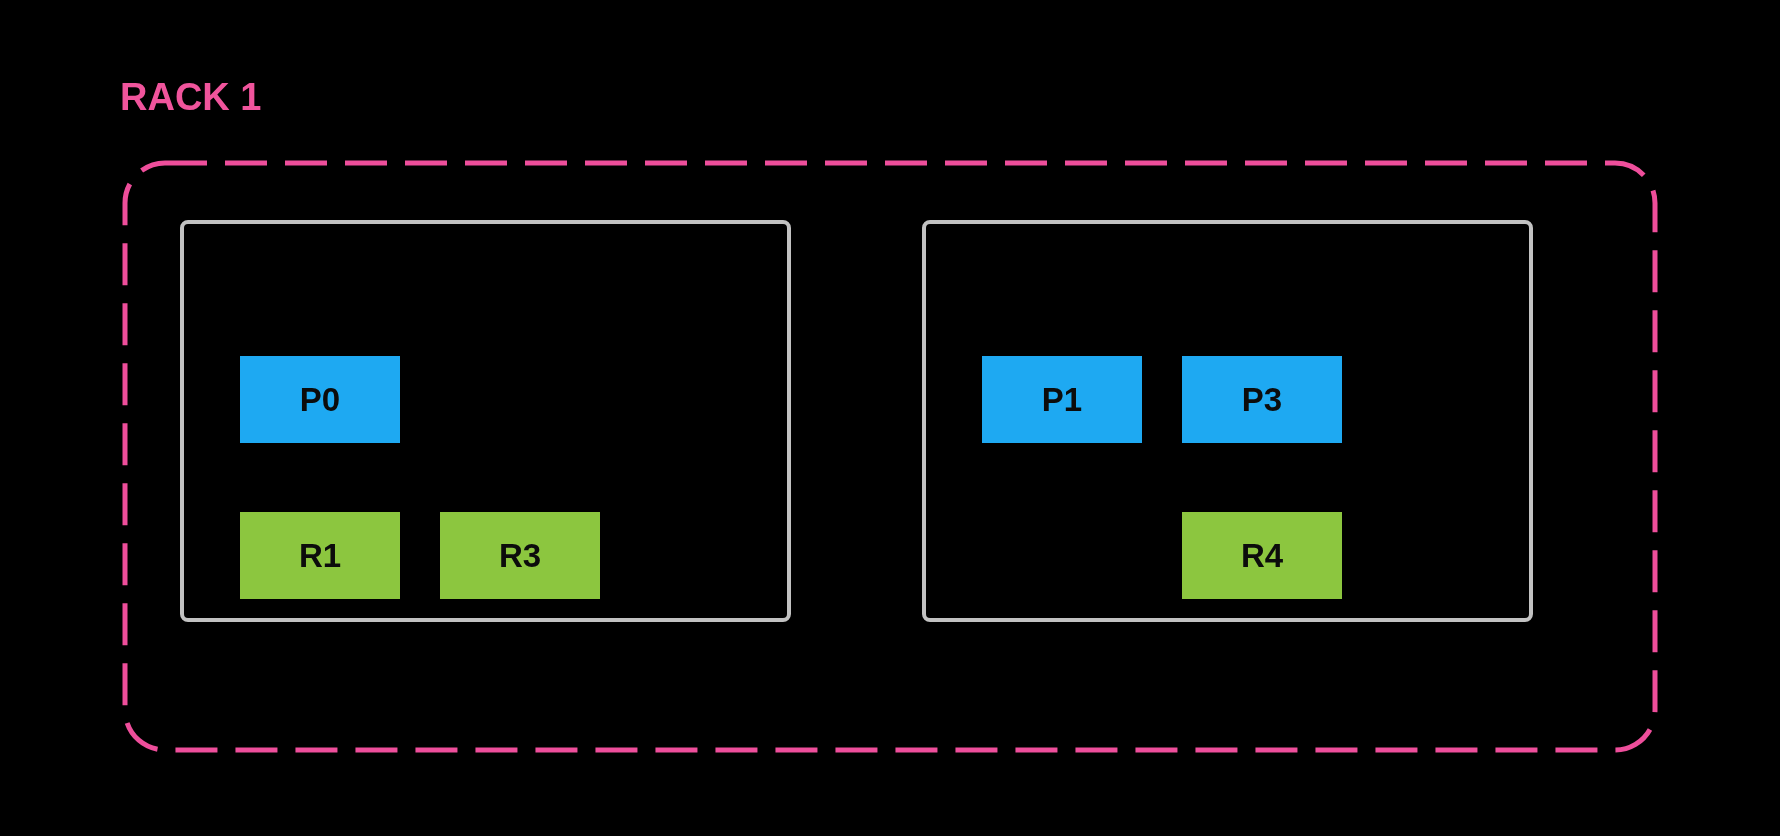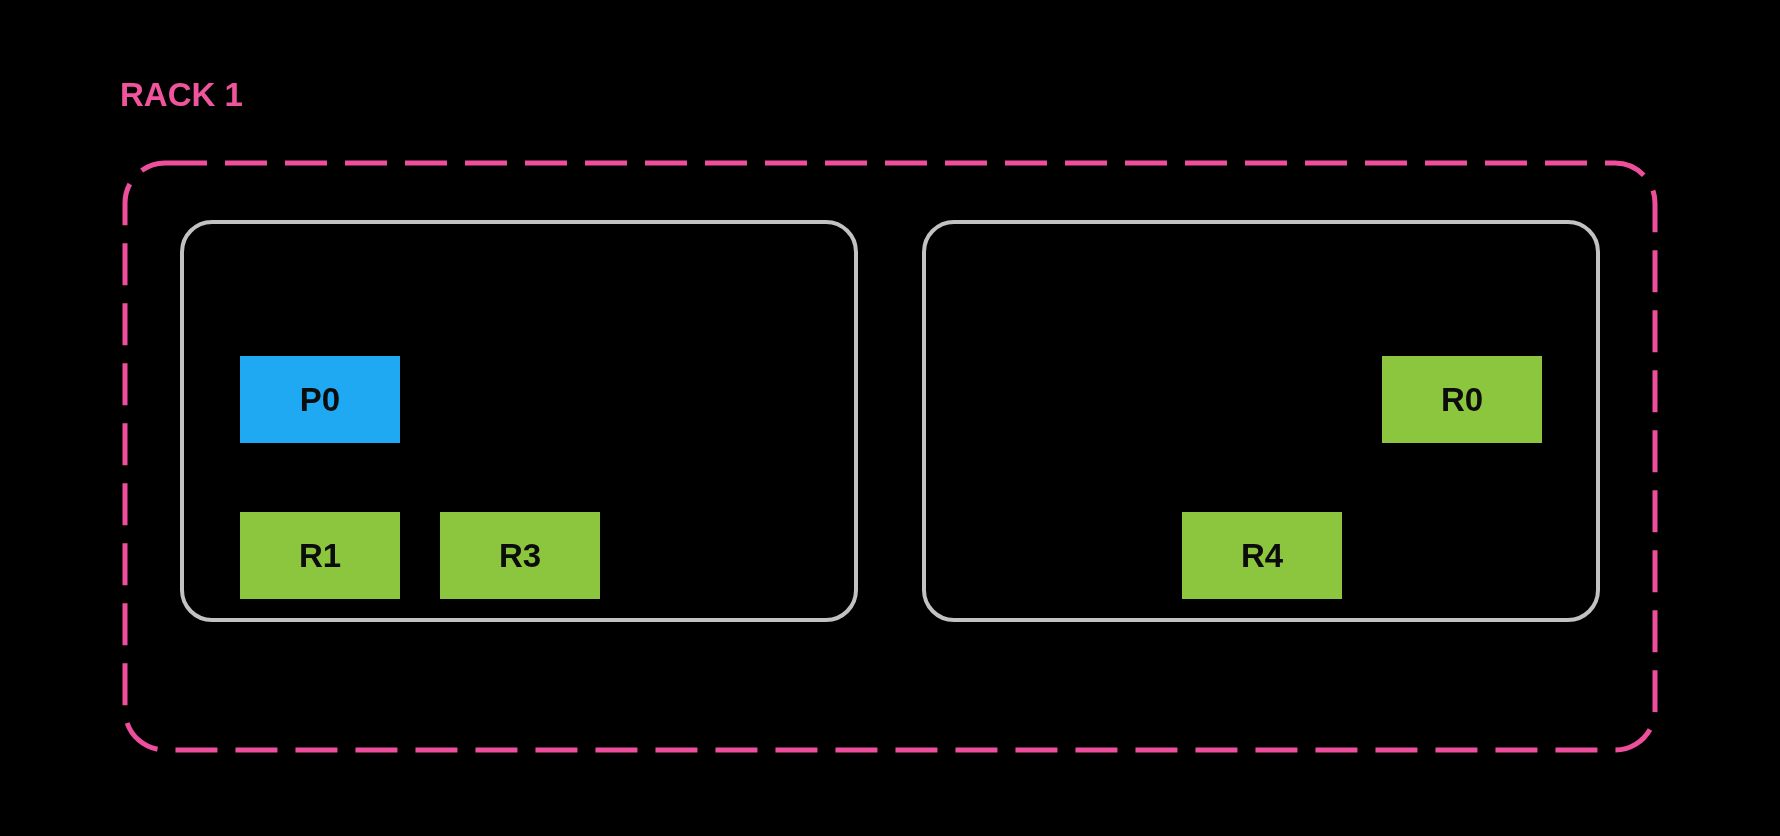--- a/index.html
+++ b/index.html
@@ -14,43 +14,43 @@
   *{margin:0;padding:0;box-sizing:border-box;}
   html,body{width:1780px;height:836px;overflow:hidden;}
   body{
     background:var(--background);
     font-family:"Liberation Sans", sans-serif;
     position:relative;
   }
   .rack-label{
     position:absolute;
     left:120px; top:76px;
-    font-size:33px;
+    font-size:38px;
     font-weight:700;
     letter-spacing:0px;
     color:var(--rack-label);
   }
   .rack-outline{
     position:absolute;
     left:122px; top:160px;
     width:1536px; height:593px;
   }
   .rack-outline svg{display:block;width:100%;height:100%;}
   .rack-outline rect{
     fill:none;
     stroke:var(--rack-border);
     stroke-width:5;
     stroke-dasharray:42 18;
   }
   .node{
     position:absolute;
     top:220px;
-    width:678px; height:402px;
+    width:611px; height:402px;
     border:4px solid var(--node-border);
-    border-radius:32px;
+    border-radius:8px;
     background:transparent;
   }
   .node-left{left:180px;}
   .node-right{left:922px;}
   .chip{
     position:absolute;
     width:160px; height:87px;
     display:flex;
     align-items:center;
     justify-content:center;
@@ -77,15 +77,16 @@
   </svg>
 </div>
 
 <div class="node node-left">
   <div class="chip col1 row1" data-kind="blue">P0</div>
   <div class="chip col1 row2" data-kind="green">R1</div>
   <div class="chip col2 row2" data-kind="green">R3</div>
 </div>
 
 <div class="node node-right">
-  <div class="chip col3 row1" data-kind="green">R0</div>
+  <div class="chip col1 row1" data-kind="blue">P1</div>
+  <div class="chip col2 row1" data-kind="blue">P3</div>
   <div class="chip col2 row2" data-kind="green">R4</div>
 </div>
 
 </body></html>

